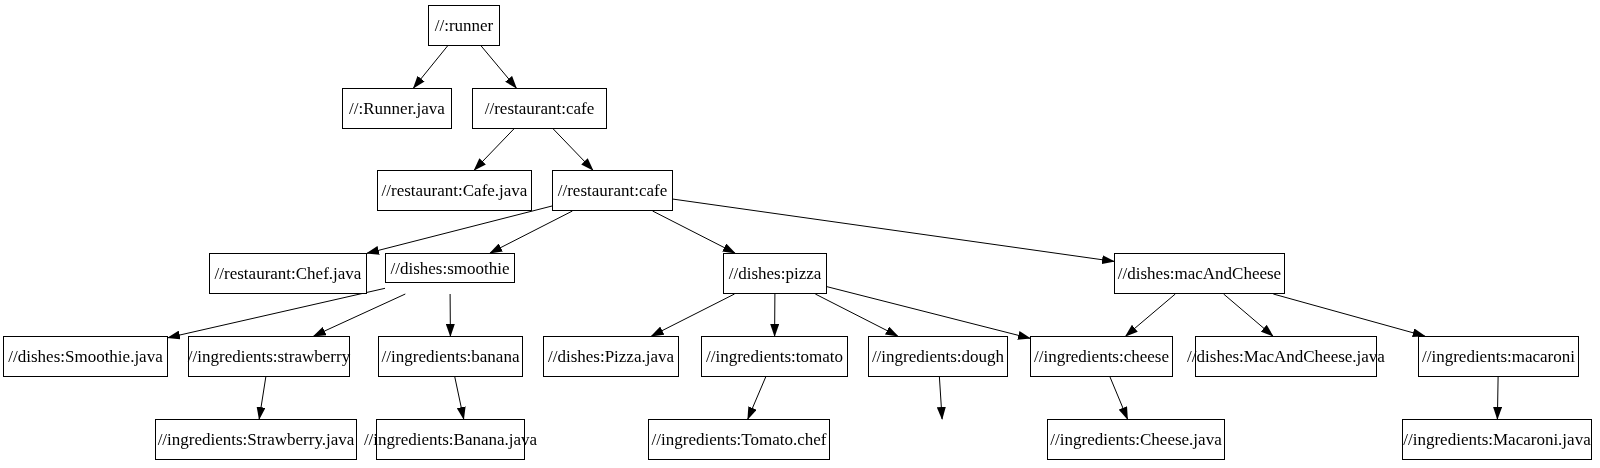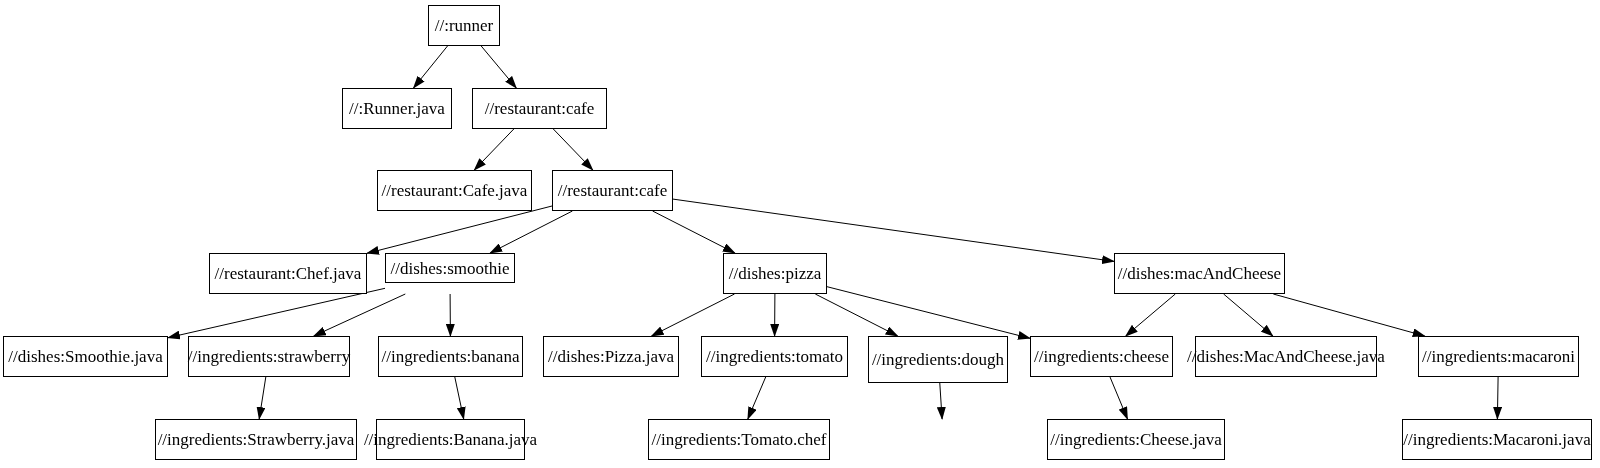--- a/index.html
+++ b/index.html
@@ -82,21 +82,21 @@
     <div class="node" style="left: 552px; top: 170px; width: 121px; height: 41px;">//restaurant:cafe</div>
     <div class="node" style="left: 209px; top: 253px; width: 158px; height: 41px;">//restaurant:Chef.java</div>
     <div class="node" style="left: 385px; top: 253px; width: 130px; height: 30px;">//dishes:smoothie</div>
     <div class="node" style="left: 723px; top: 253px; width: 104px; height: 41px;">//dishes:pizza</div>
     <div class="node" style="left: 1114px; top: 253px; width: 171px; height: 41px;">//dishes:macAndCheese</div>
     <div class="node" style="left: 3px; top: 336px; width: 165px; height: 41px;">//dishes:Smoothie.java</div>
     <div class="node" style="left: 188px; top: 336px; width: 162px; height: 41px;">//ingredients:strawberry</div>
     <div class="node" style="left: 378px; top: 336px; width: 145px; height: 41px;">//ingredients:banana</div>
     <div class="node" style="left: 543px; top: 336px; width: 136px; height: 41px;">//dishes:Pizza.java</div>
     <div class="node" style="left: 701px; top: 336px; width: 147px; height: 41px;">//ingredients:tomato</div>
-    <div class="node" style="left: 868px; top: 336px; width: 140px; height: 47px;">//ingredients:dough</div>
+    <div class="node" style="left: 868px; top: 336px; width: 140px; height: 41px;">//ingredients:dough</div>
     <div class="node" style="left: 1030px; top: 336px; width: 143px; height: 41px;">//ingredients:cheese</div>
     <div class="node" style="left: 1195px; top: 336px; width: 182px; height: 41px;">//dishes:MacAndCheese.java</div>
     <div class="node" style="left: 1418px; top: 336px; width: 161px; height: 41px;">//ingredients:macaroni</div>
     <div class="node" style="left: 155px; top: 419px; width: 202px; height: 41px;">//ingredients:Strawberry.java</div>
     <div class="node" style="left: 376px; top: 419px; width: 149px; height: 41px;">//ingredients:Banana.java</div>
     <div class="node" style="left: 648px; top: 419px; width: 182px; height: 41px;">//ingredients:Tomato.chef</div>
     <div class="node" style="left: 1047px; top: 419px; width: 178px; height: 41px;">//ingredients:Cheese.java</div>
     <div class="node" style="left: 1402px; top: 419px; width: 190px; height: 41px;">//ingredients:Macaroni.java</div>
   </div>
 

